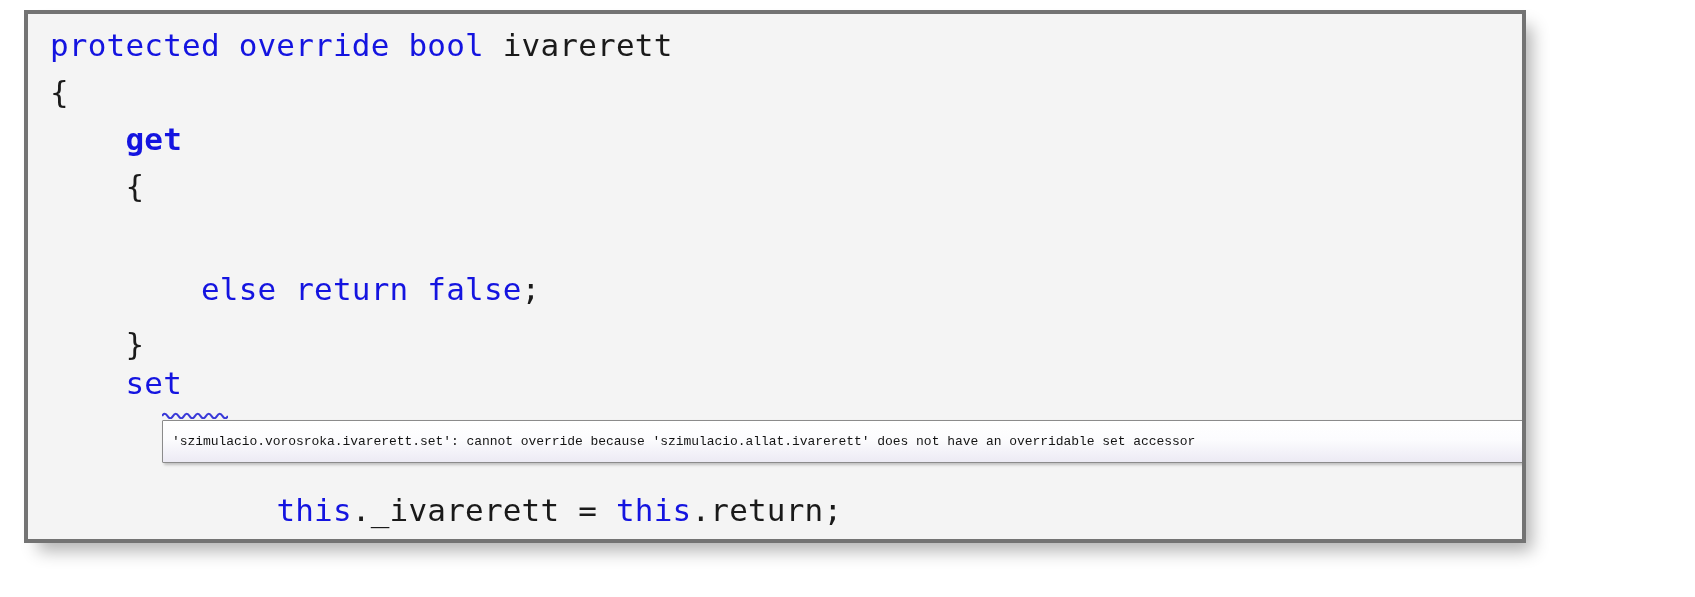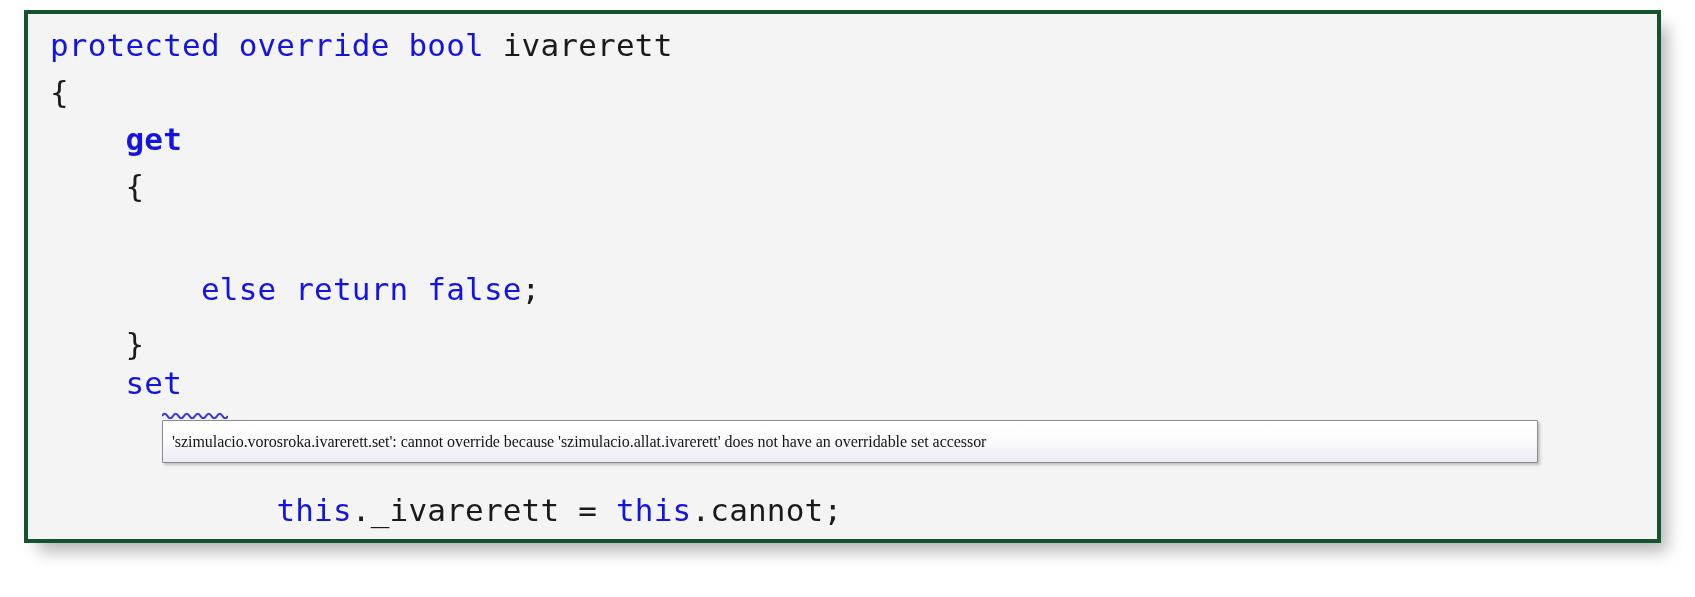--- a/index.html
+++ b/index.html
@@ -14,23 +14,23 @@
     background: #ffffff;
     overflow: hidden;
     font-family: "DejaVu Sans Mono", monospace;
   }
 
   
   .code-frame {
     position: absolute;
     left: 24px;
     top: 10px;
-    width: 1637px;
+    width: 1502px;
     height: 533px;
-    border: 4px solid #14532d;
+    border: 4px solid #737373;
     background: #f4f4f4;
     box-sizing: border-box;
     box-shadow: 10px 12px 16px -4px rgba(0,0,0,0.30);
     overflow: hidden;
   }
 
   .code-surface {
     position: absolute;
     inset: 0;
     background: #f4f4f4;
@@ -83,22 +83,22 @@
     border: 1px solid #8b8b8b;
     border-radius: 1px;
     background: linear-gradient(to bottom, #ffffff 0%, #fcfcfe 45%, #eceaf4 100%);
     box-shadow: 2px 2px 3px rgba(0,0,0,0.22);
     display: flex;
     align-items: center;
     padding: 0 9px;
     overflow: hidden;
   }
   .tooltip-text {
-    font-family: Liberation Serif, serif;
-    font-size: 16px;
+    font-family: Liberation Mono, monospace;
+    font-size: 13px;
     line-height: 19px;
     color: #141414;
     white-space: nowrap;
     letter-spacing: -0.05px;
   }
 </style>
 </head>
 <body>
 
 <div id="screenshot">
@@ -120,21 +120,21 @@
       <div class="code-line ln6"><span class="pl">    </span><span class="pl">}</span></div>
 
       <div class="code-line ln7"><span class="pl">    </span><span class="kw">set</span></div>
 
       <div class="squiggle">
         <svg width="66" height="9" viewBox="0 0 66 9" xmlns="http://www.w3.org/2000/svg" aria-hidden="true">
           <path d="M0 6 Q2.75 1.5 5.5 6 T11 6 T16.5 6 T22 6 T27.5 6 T33 6 T38.5 6 T44 6 T49.5 6 T55 6 T60.5 6 T66 6" fill="none" stroke="#3a3ad8" stroke-width="2.2"></path>
         </svg>
       </div>
 
-      <div class="code-line ln8"><span class="pl">            </span><span class="kw">this</span><span class="pl">._ivarerett = </span><span class="kw">this</span><span class="pl">.cannot;</span></div>
+      <div class="code-line ln8"><span class="pl">            </span><span class="kw">this</span><span class="pl">._ivarerett = </span><span class="kw">this</span><span class="pl">.return;</span></div>
 
       <div class="tooltip">
         <span class="tooltip-text">'szimulacio.vorosroka.ivarerett.set': cannot override because 'szimulacio.allat.ivarerett' does not have an overridable set accessor</span>
       </div>
 
     </div>
   </div>
 
 </div>
 

